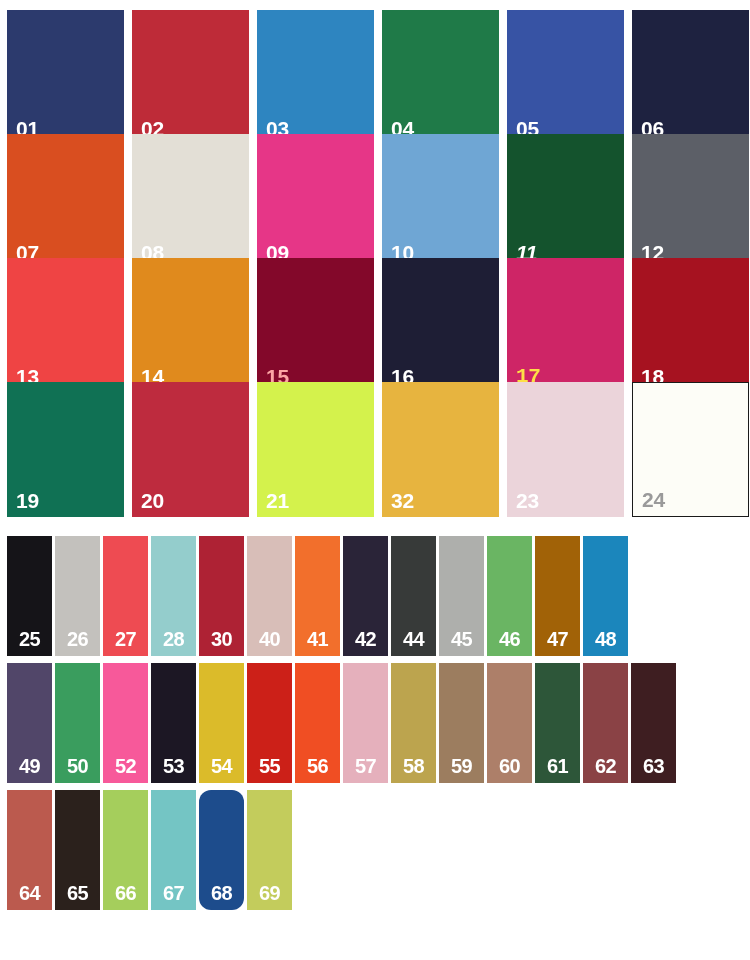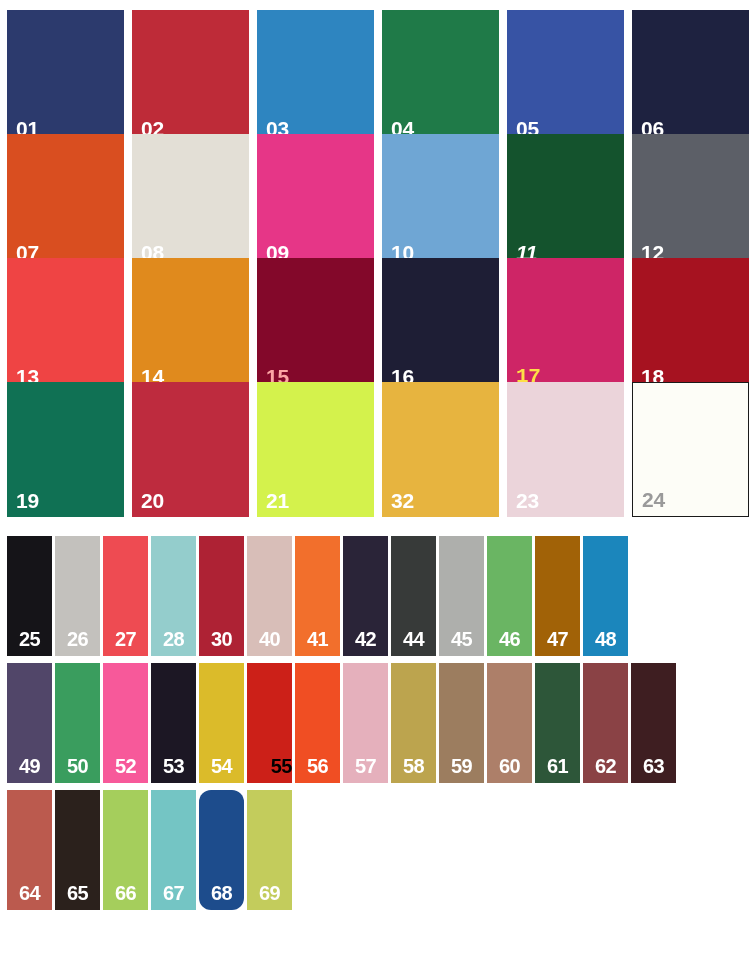--- a/index.html
+++ b/index.html
@@ -211,21 +211,21 @@
         <div class="swatch-sm" style="background: rgb(247, 89, 154);">
           <span class="swatch-label" style="color: rgb(255, 255, 255);">52</span>
         </div>
         <div class="swatch-sm" style="background: rgb(28, 23, 36);">
           <span class="swatch-label" style="color: rgb(255, 255, 255);">53</span>
         </div>
         <div class="swatch-sm" style="background: rgb(219, 187, 42);">
           <span class="swatch-label" style="color: rgb(255, 255, 255);">54</span>
         </div>
         <div class="swatch-sm" style="background: rgb(204, 32, 24);">
-          <span class="swatch-label" style="color: #000000; text-align: right;">55</span>
+          <span class="swatch-label" style="color: #ffffff;">55</span>
         </div>
         <div class="swatch-sm" style="background: rgb(240, 78, 35);">
           <span class="swatch-label" style="color: rgb(255, 255, 255);">56</span>
         </div>
         <div class="swatch-sm" style="background: rgb(229, 176, 188);">
           <span class="swatch-label" style="color: rgb(255, 255, 255);">57</span>
         </div>
         <div class="swatch-sm" style="background: rgb(188, 164, 78);">
           <span class="swatch-label" style="color: rgb(255, 255, 255);">58</span>
         </div>

